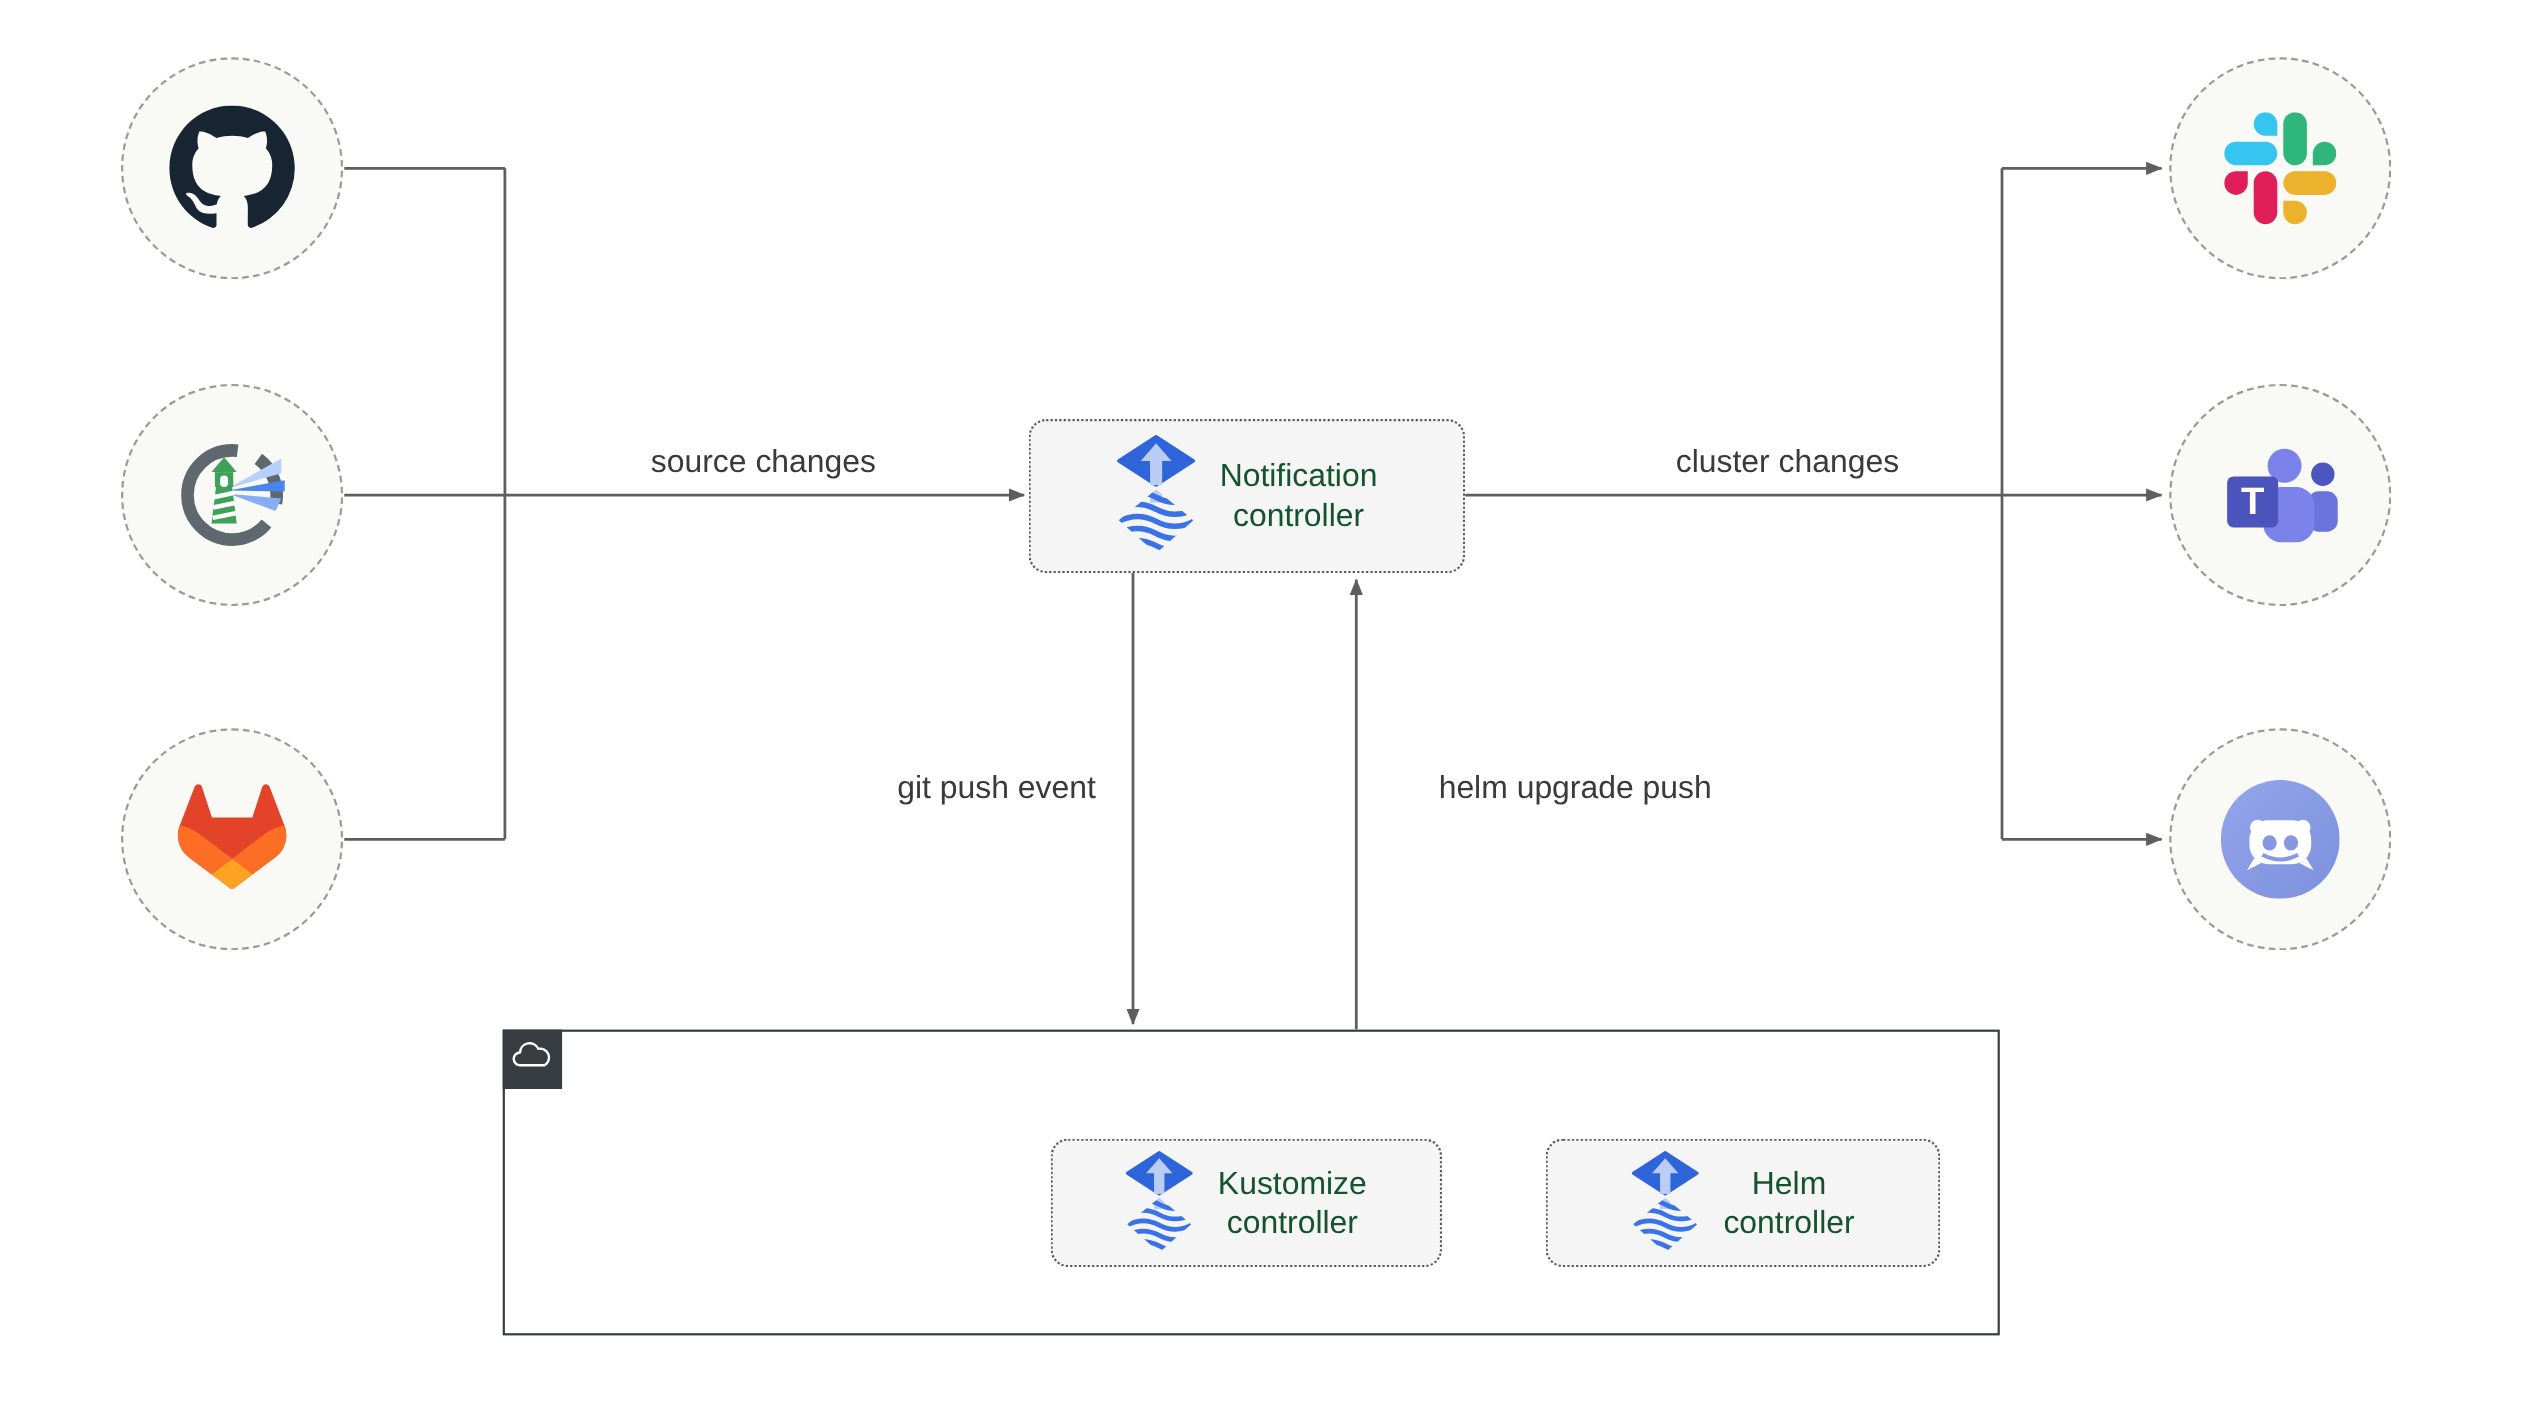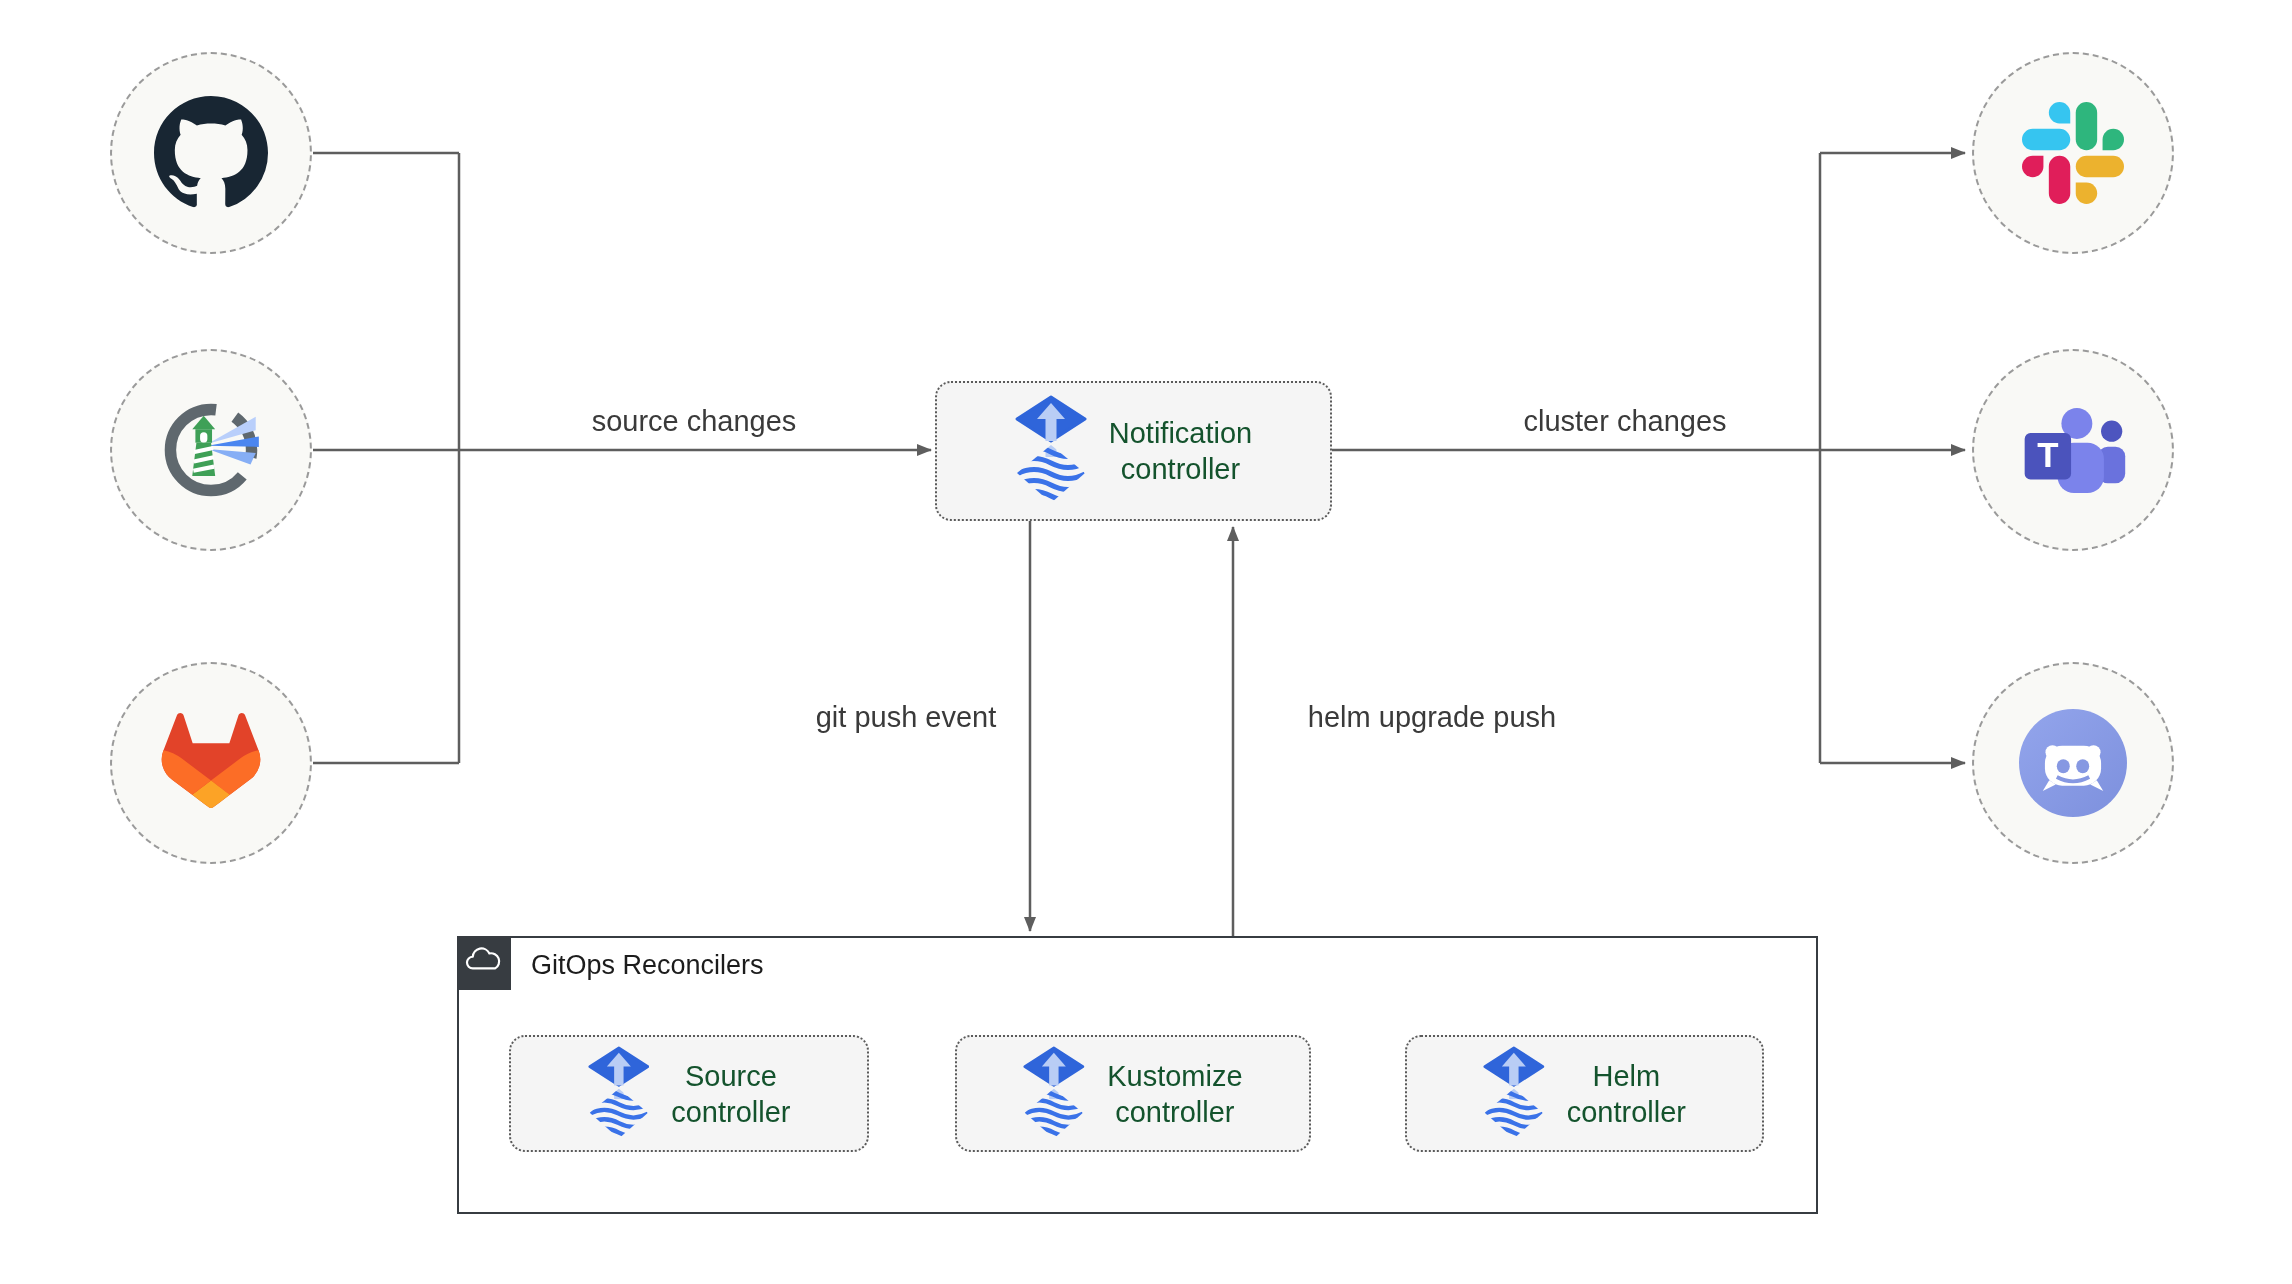--- a/index.html
+++ b/index.html
@@ -175,28 +175,21 @@
       <path d="M35 63 Q50 71 65 63" stroke="#8698e2" stroke-width="3.5" fill="none"></path>
     </svg>
   </div>
 
   <div class="gitops-container">
     <div class="gitops-corner">
       <svg width="44" height="44" viewBox="0 0 53 53">
         <path d="M13 33 A7 7 0 0 1 13 19 A10.5 10.5 0 0 1 33 15 A9.8 9.8 0 0 1 40 33 Z" fill="none" stroke="#ffffff" stroke-width="2.6" stroke-linejoin="round"></path>
       </svg>
     </div>
-    <div class="gitops-title">GitOps Reconcilers</div>
-
-    <div class="proc-box" style="left:50px;top:97px;width:360px;height:117px;">
-      <svg height="96" viewBox="0 0 72 112">
-          <use href="#flux-sym"></use>
-        </svg>
-      <div class="proc-label">Source controller</div>
-    </div>
+
 
     <div class="proc-box" style="left:946px;top:97px;width:359px;height:117px;">
       <svg height="96" viewBox="0 0 72 112">
           <use href="#flux-sym"></use>
         </svg>
       <div class="proc-label">Helm controller</div>
     </div>
 
     <div class="proc-box" style="left:496px;top:97px;width:356px;height:117px;">
       <svg height="96" viewBox="0 0 72 112">

